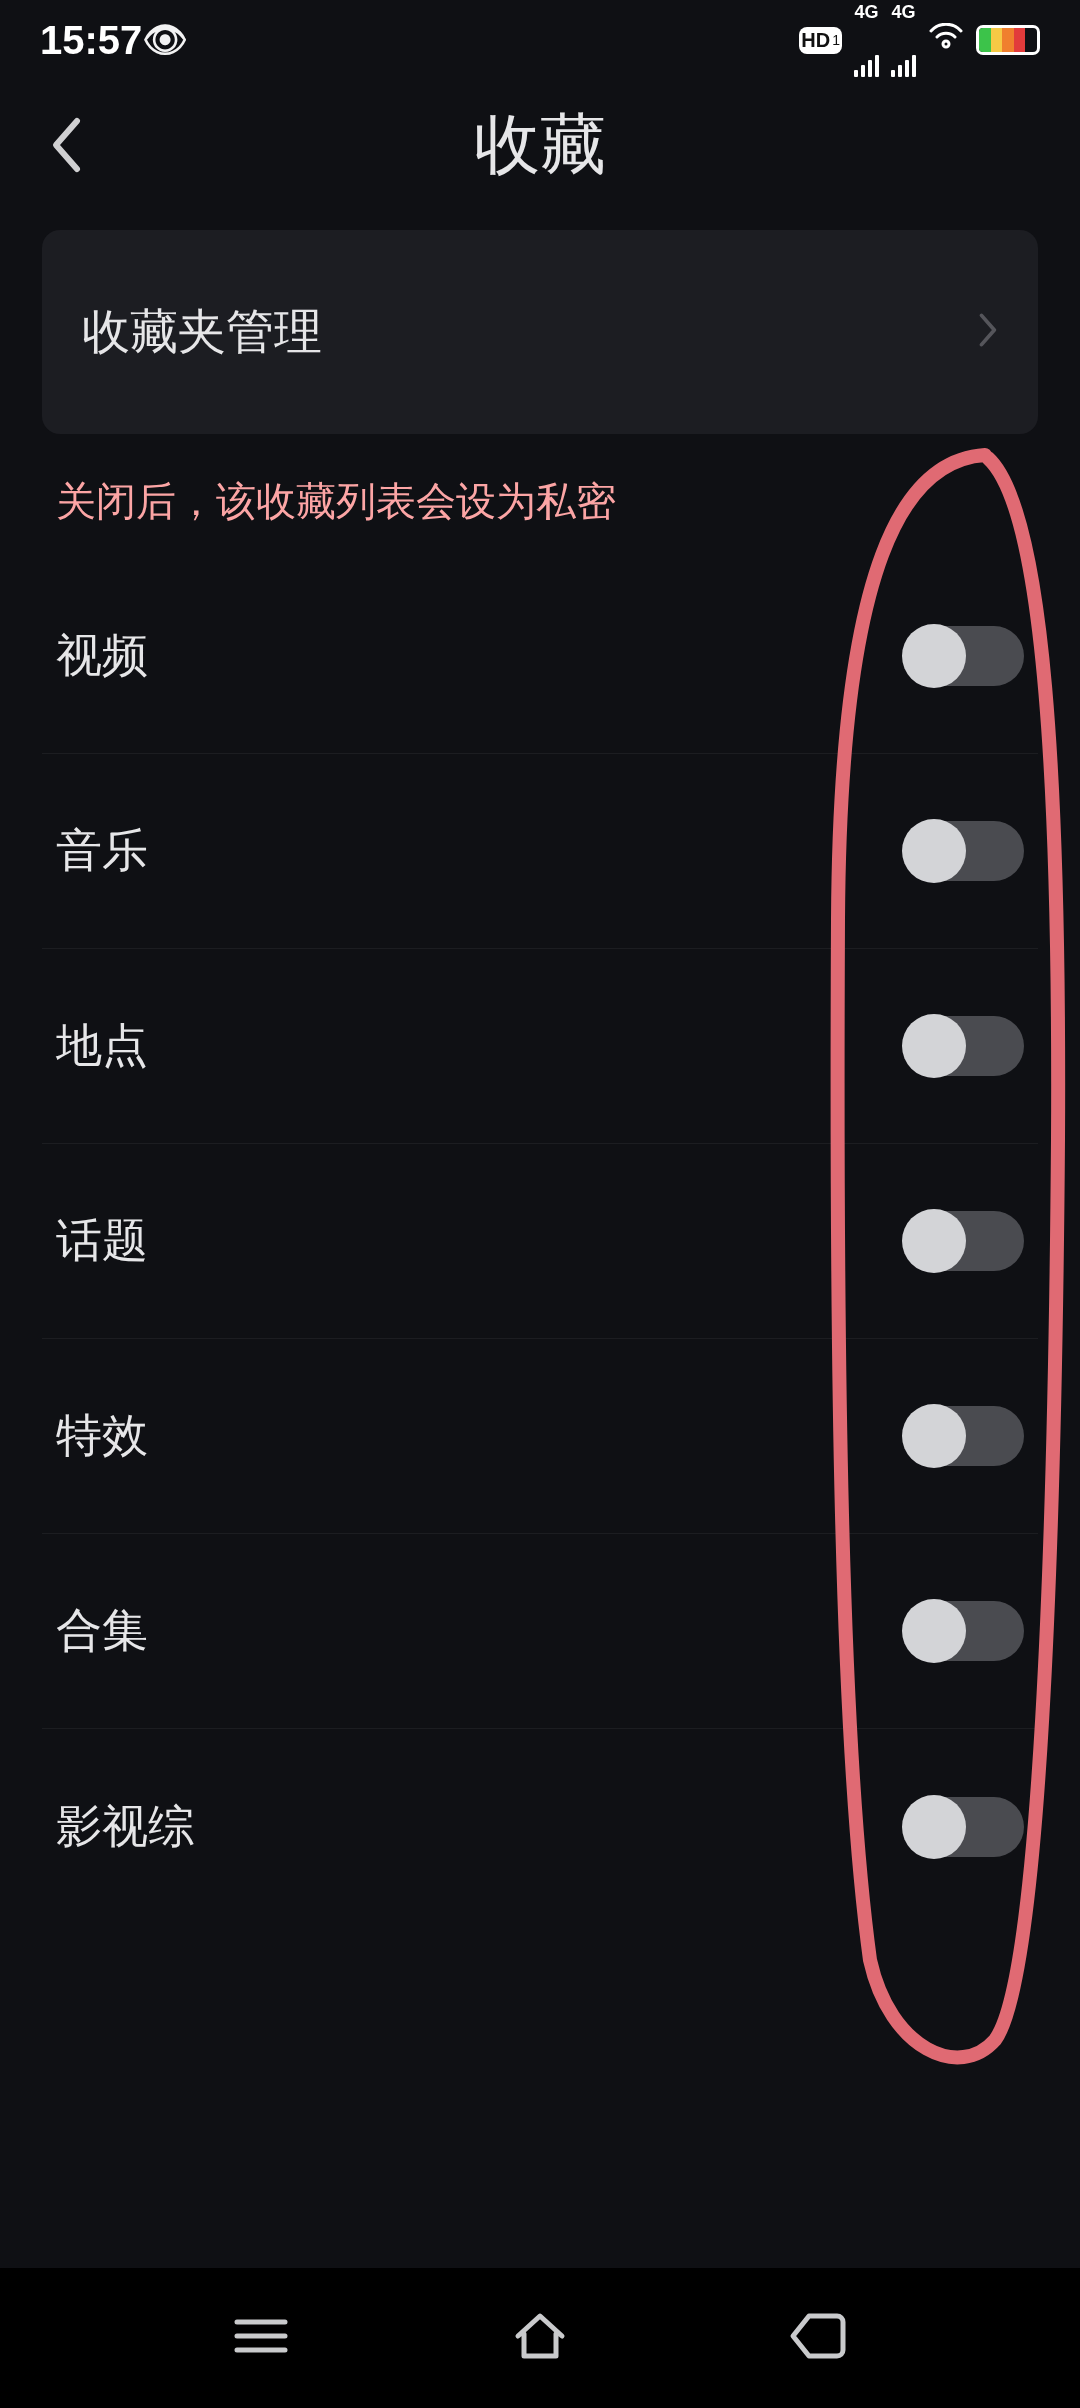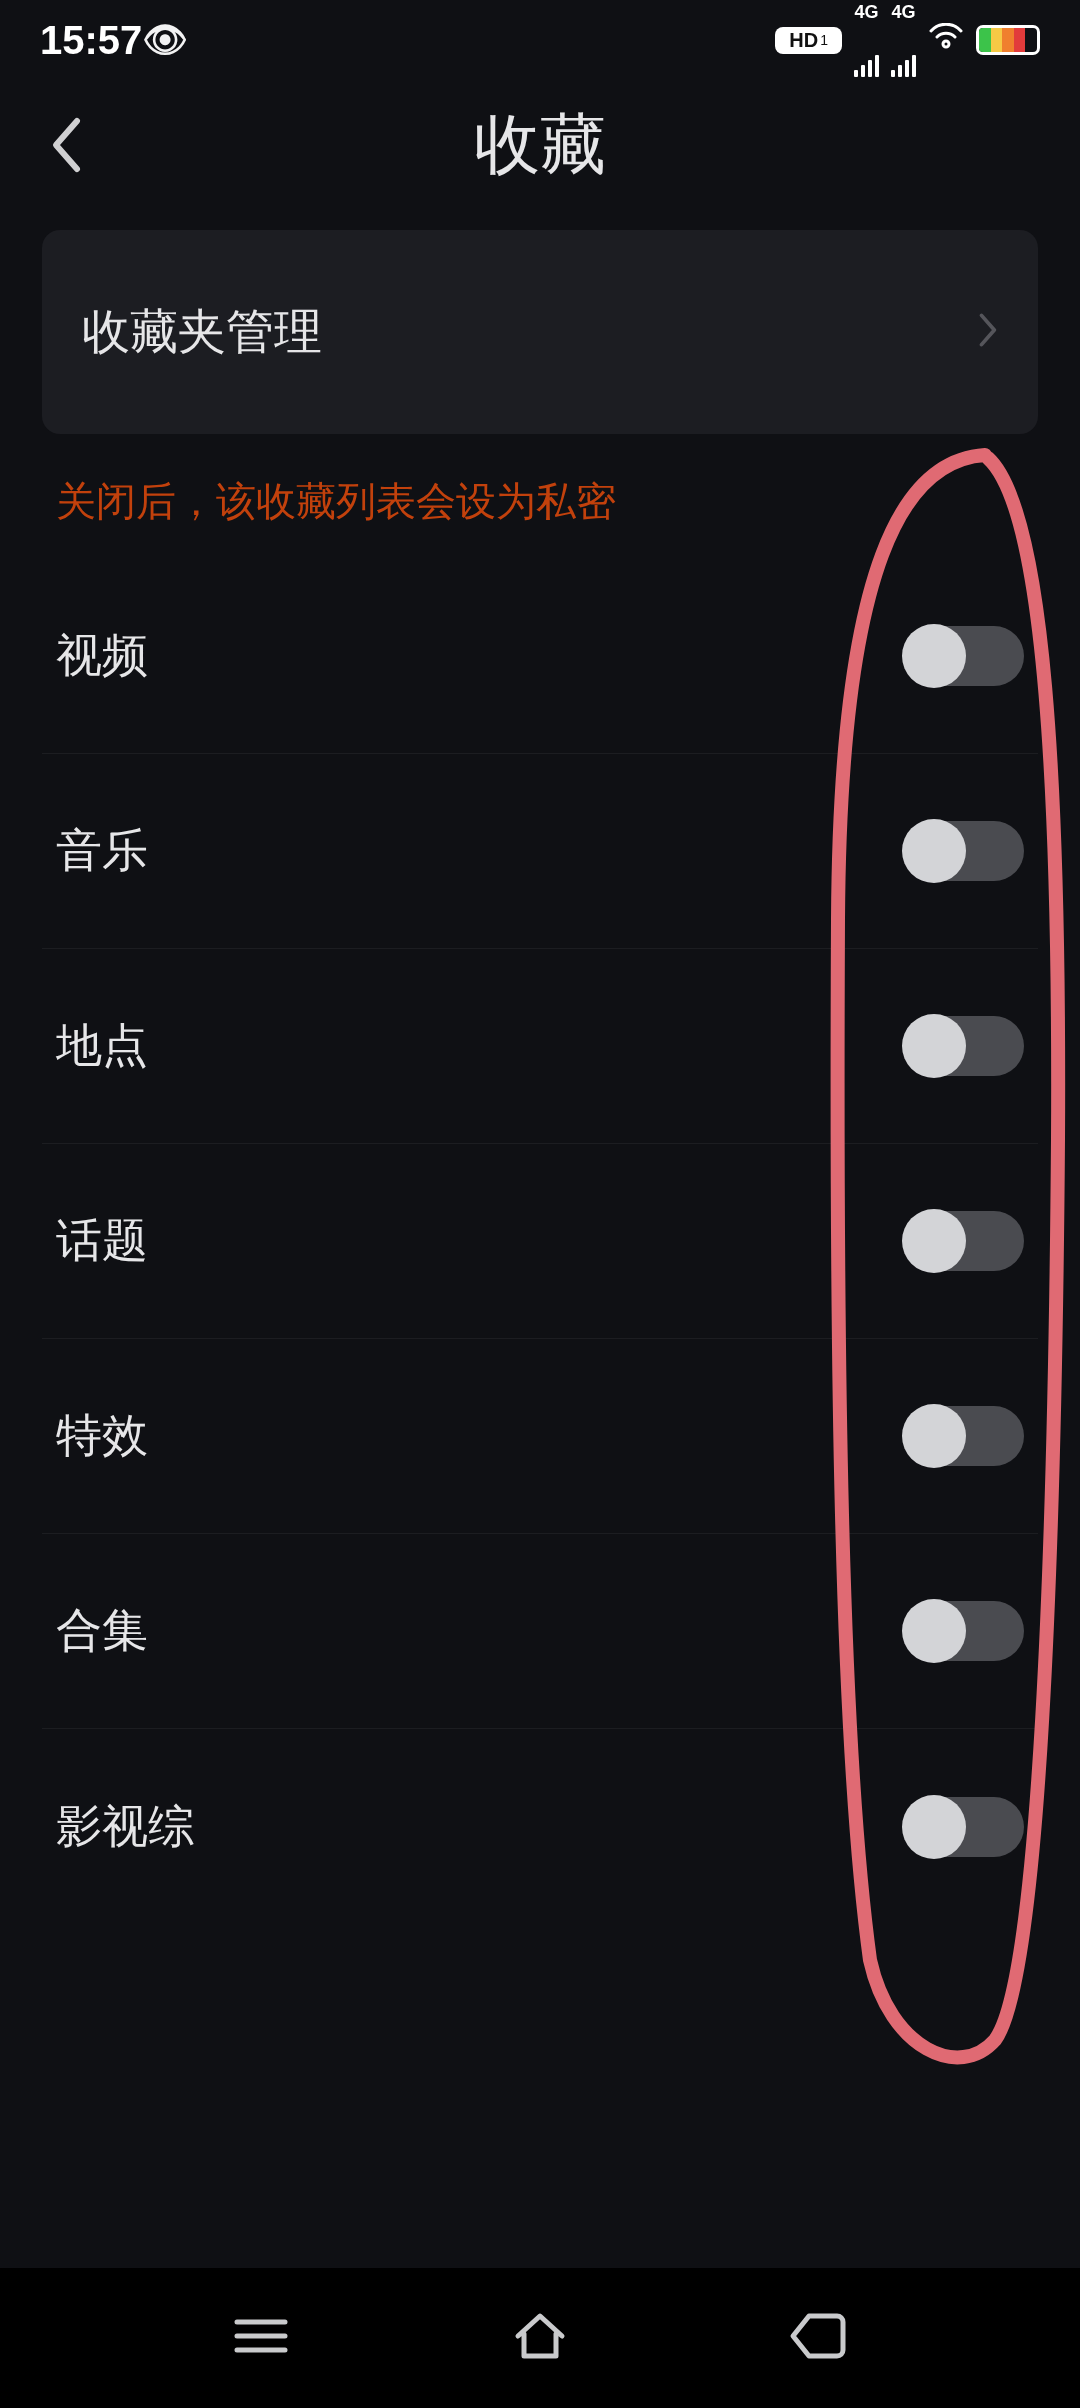--- a/index.html
+++ b/index.html
@@ -21,21 +21,21 @@
       padding: 0 40px;
       font-size: 40px;
       font-weight: 600;
       color: #fff;
     }
     .status-left { display:flex; align-items:center; }
     .status-right { display:flex; align-items:center; gap:12px; }
     .weibo-icon { font-size: 36px; opacity:.95; }
     .hd-badge {
       background:#fff; color:#111; font-size:20px; border-radius:8px;
-      padding:2px 14px; font-weight:700; display:flex; align-items:center; gap:2px;
+      padding:2px 2px; font-weight:700; display:flex; align-items:center; gap:2px;
     }
     .hd-badge .sub { font-size:14px; font-weight:400; }
     .sig { display:flex; flex-direction:column; align-items:center; line-height:1;gap:32px; }
     .sig .lbl { font-size:18px; font-weight:600; margin-bottom:2px; }
     .bars { display:flex; align-items:flex-end; gap:3px; height:22px; }
     .bars span { width:4px; background:#fff; border-radius:1px; }
     .bars span:nth-child(1){height:7px}.bars span:nth-child(2){height:12px}
     .bars span:nth-child(3){height:17px}.bars span:nth-child(4){height:22px}
     .wifi-icon { font-size:32px; }
     .battery {
@@ -66,21 +66,21 @@
     
     .content { padding: 20px 42px 0; }
     .mgmt-card {
       background:#1c1d22; border-radius:18px; height:204px;
       display:flex; align-items:center; justify-content:space-between;
       padding:0 40px; margin-bottom:40px;
     }
     .mgmt-card .lbl { font-size:48px; color:#e6e6e8; }
     .chev svg { width:22px; height:38px; opacity:.45; }
 
-    .hint { color:#c2410c; font-size:40px; padding:0 14px 30px; }
+    .hint { color:#fca5a5; font-size:40px; padding:0 14px 30px; }
 
     .toggle-list { background:transparent; }
     .toggle-row {
       height:195px; display:flex; align-items:center; justify-content:space-between;
       padding:0 14px; border-bottom:1px solid #1c1d21;
     }
     .toggle-row:last-child { border-bottom:none; }
     .toggle-row .lbl { font-size:46px; color:#e6e6e8; }
 
     .toggle {

